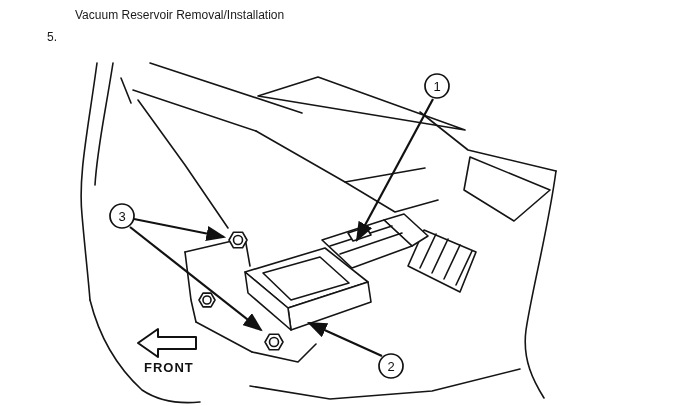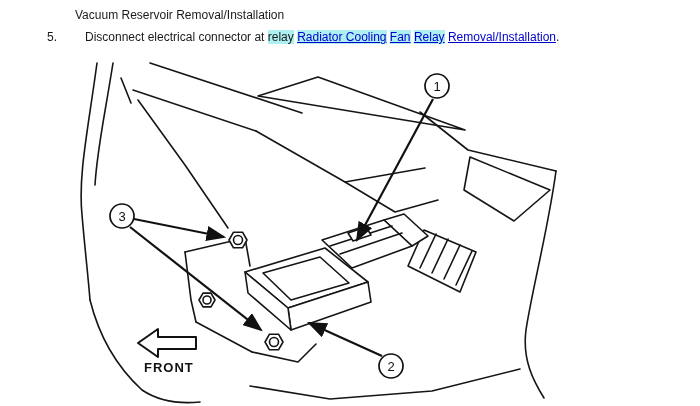--- a/index.html
+++ b/index.html
@@ -19,23 +19,20 @@
   svg.figure .front-text{font-family:"Liberation Sans",sans-serif;font-size:13px;font-weight:bold;fill:#111;letter-spacing:1px;}
 </style>
 </head>
 <body>
 
 <div class="page">
 
   <div class="heading">Vacuum Reservoir Removal/Installation</div>
   <div class="step-number">5.</div>
 
-  <div class="step-text">
-    <span>Disconnect electrical connector at </span><span class="hl">relay</span><span> </span><a class="link hl">Radiator Cooling</a><span> </span><a class="link hl">Fan</a><span> </span><a class="link hl">Relay</a><span> </span><a class="link">Removal/Installation</a><span>.</span>
-  </div>
 
   <svg class="figure" width="700" height="406" viewBox="0 0 700 406">
     <defs>
       <marker id="ah" markerWidth="9" markerHeight="7" refX="8" refY="3.5" orient="auto">
         <path d="M0,0 L9,3.5 L0,7 z" fill="#111"></path>
       </marker>
     </defs>
 
     <g>
       <path class="ln" d="M97,63 C88,130 78,175 82,215 C85,250 88,275 90,300"></path>

